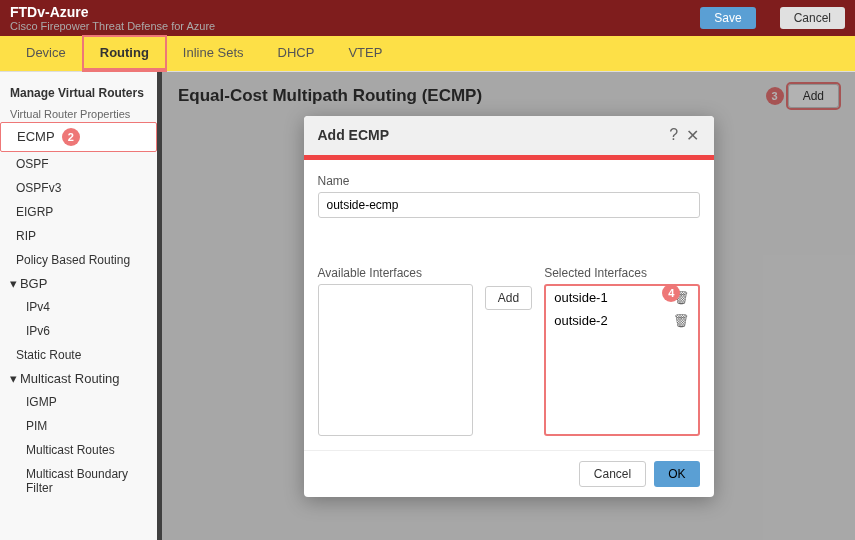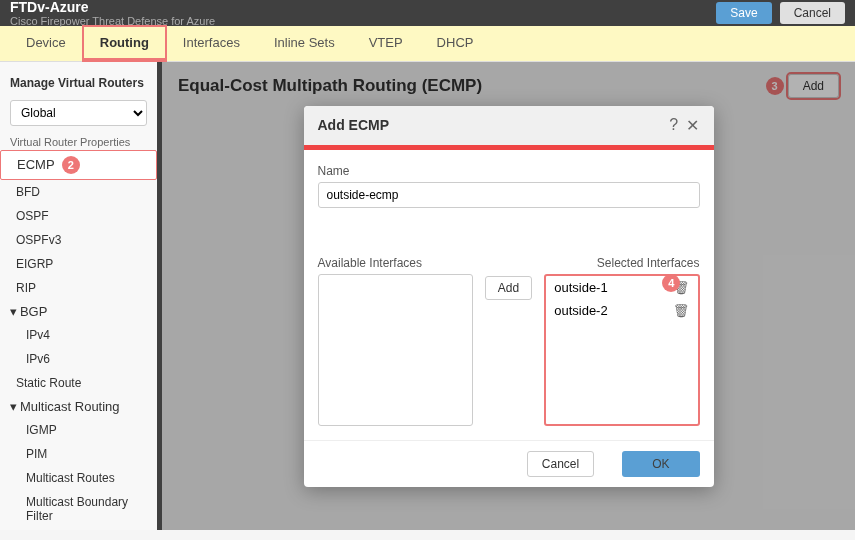--- a/index.html
+++ b/index.html
@@ -1,30 +1,30 @@
 <!DOCTYPE html>
 <html><head>
   <meta charset="utf-8">
   <style>
     * { box-sizing: border-box; margin: 0; padding: 0; font-family: Arial, sans-serif; font-size: 13px; }
     body { width: 855px; height: 540px; overflow: hidden; background: #f5f5f5; }
 
     
     .top-bar {
-      background: #404040;
+      background: #7f1d1d;
       color: #ccc;
       padding: 4px 10px;
       display: flex;
       justify-content: space-between;
       align-items: center;
-      height: 26px;
+      height: 36px;
     }
     .top-bar-title { color: #fff; font-size: 14px; font-weight: bold; }
     .top-bar-left { display: flex; flex-direction: column; }
-    .top-bar-buttons { display: flex; gap: 8px; }
+    .top-bar-buttons { display: flex; gap: 24px; }
     .btn-save {
       background: #5a9fd4;
       color: white;
       border: none;
       padding: 4px 14px;
       border-radius: 3px;
       cursor: pointer;
       font-size: 12px;
     }
     .btn-cancel-top {
@@ -32,21 +32,21 @@
       color: #333;
       border: none;
       padding: 4px 14px;
       border-radius: 3px;
       cursor: pointer;
       font-size: 12px;
     }
 
     
     .nav-tabs {
-      background: #fef9c3;
+      background: #fde047;
       border-bottom: 1px solid #ddd;
       display: flex;
       align-items: center;
       padding: 0 10px;
       height: 36px;
     }
     .nav-tab {
       padding: 8px 16px;
       cursor: pointer;
       color: #555;
@@ -237,26 +237,25 @@
       border: 1px solid #ccc;
       padding: 5px 14px;
       border-radius: 3px;
       cursor: pointer;
       font-size: 12px;
       color: #333;
     }
     .btn-modal-ok {
       background: #5a9fd4;
       border: none;
-      padding: 5px 30px;
-      border-radius: 3px;
-      cursor: pointer;
-      font-size: 12px;
-      color: #404040;
-      margin-left: 20px;
+      padding: 5px 14px;
+      border-radius: 3px;
+      cursor: pointer;
+      font-size: 12px;
+      color: #000000;
     }
 
     
     .badge-3 {
       display: inline-block;
       background: #e77;
       color: white;
       border-radius: 50%;
       width: 18px; height: 18px;
       text-align: center; line-height: 18px;
@@ -283,43 +282,39 @@
   </div>
   <div class="top-bar-buttons">
     <button class="btn-save">Save</button>
     <button class="btn-cancel-top">Cancel</button>
   </div>
 </div>
 
 <div class="nav-tabs">
   <div class="nav-tab">Device</div>
   <div class="nav-tab active">Routing</div>
-  <div class="nav-tab">Interfaces</div>
   <div class="nav-tab">Inline Sets</div>
+  <div class="nav-tab">DHCP</div>
   <div class="nav-tab">VTEP</div>
-  <div class="nav-tab">DHCP</div>
 </div>
 
 <div class="main-layout">
 
   <div class="sidebar">
     <div class="sidebar-section-title">Manage Virtual Routers</div>
-    <select class="sidebar-dropdown">
-      <option>Global</option>
-    </select>
     <div class="sidebar-group-label">Virtual Router Properties</div>
     <div class="sidebar-item active" style="border-color:#e77;">
       <span>ECMP</span>
       <span class="badge-3" style="display:inline-block;margin-left:4px;">2</span>
     </div>
-    <div class="sidebar-item">BFD</div>
     <div class="sidebar-item">OSPF</div>
     <div class="sidebar-item">OSPFv3</div>
     <div class="sidebar-item">EIGRP</div>
     <div class="sidebar-item">RIP</div>
+    <div class="sidebar-item">Policy Based Routing</div>
     <div class="sidebar-group">
       <span>▾</span>
       <span>BGP</span>
     </div>
     <div class="sidebar-item indent">IPv4</div>
     <div class="sidebar-item indent">IPv6</div>
     <div class="sidebar-item">Static Route</div>
     <div class="sidebar-group">
       <span>▾</span>
       <span>Multicast Routing</span>
@@ -359,21 +354,21 @@
             <div class="interface-col">
               <div class="interface-label">Available Interfaces</div>
               <div class="interface-box">
                 
               </div>
             </div>
             <div class="add-btn-col">
               <button class="btn-add-interface">Add</button>
             </div>
             <div class="interface-col">
-              <div style="display:flex;align-items:center;gap:4px;justify-content:flex-end;">
+              <div style="display:flex;align-items:center;gap:4px;">
                 <div class="interface-label">Selected Interfaces</div>
               </div>
               <div class="interface-box selected-box">
                 <div class="interface-item">
                   <span>outside-1</span>
                   <span class="trash-icon">🗑</span>
                 </div>
                 <div class="interface-item">
                   <span>outside-2</span>
                   <span class="trash-icon">🗑</span>

